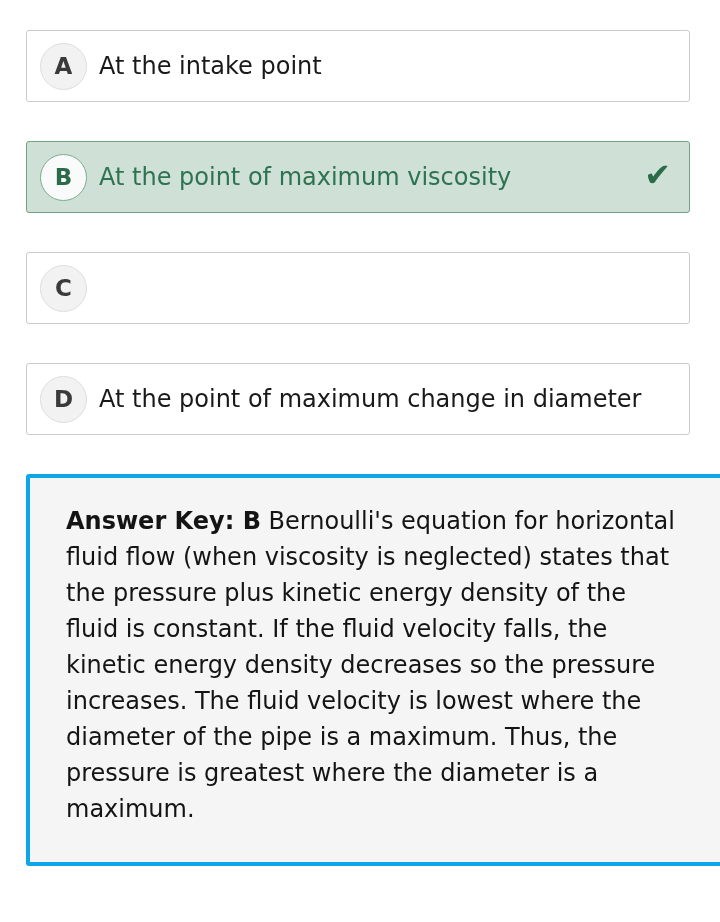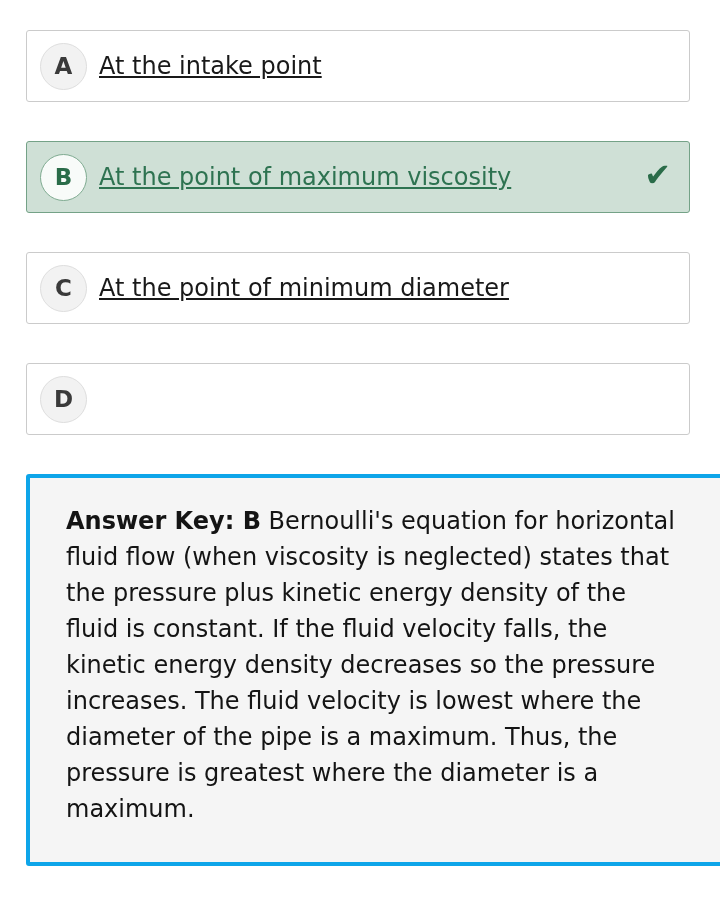--- a/index.html
+++ b/index.html
@@ -48,21 +48,20 @@
   }
   .option-row.correct .letter-badge {
     background: #f8fbf9;
     border: 1px solid #7fab91;
     color: #2a6c49;
   }
   .option-text {
     font-size: 24px;
     color: #191919;
     white-space: nowrap;
-    text-decoration: underline;
   }
   .option-row.correct .option-text {
     color: #2e7351;
   }
   .check-icon {
     margin-left: auto;
     font-size: 32px;
     line-height: 1;
     color: #2a6c49;
     padding-bottom: 4px;
@@ -98,26 +97,26 @@
       <span>B</span>
     </div>
     <span class="option-text">At the point of maximum viscosity</span>
     <span class="check-icon">✔</span>
   </div>
 
   <div class="option-row">
     <div class="letter-badge">
       <span>C</span>
     </div>
-    <span class="option-text">At the point of minimum diameter</span>
   </div>
 
   <div class="option-row">
     <div class="letter-badge">
       <span>D</span>
     </div>
+    <span class="option-text">At the point of maximum change in diameter</span>
   </div>
 
   <div class="answer-panel">
     <span class="answer-label">Answer Key: B</span><span> Bernoulli's equation for horizontal fluid flow (when viscosity is neglected) states that the pressure plus kinetic energy density of the fluid is constant. If the fluid velocity falls, the kinetic energy density decreases so the pressure increases. The fluid velocity is lowest where the diameter of the pipe is a maximum. Thus, the pressure is greatest where the diameter is a maximum.</span>
   </div>
 
 </div>
 
 </body></html>

